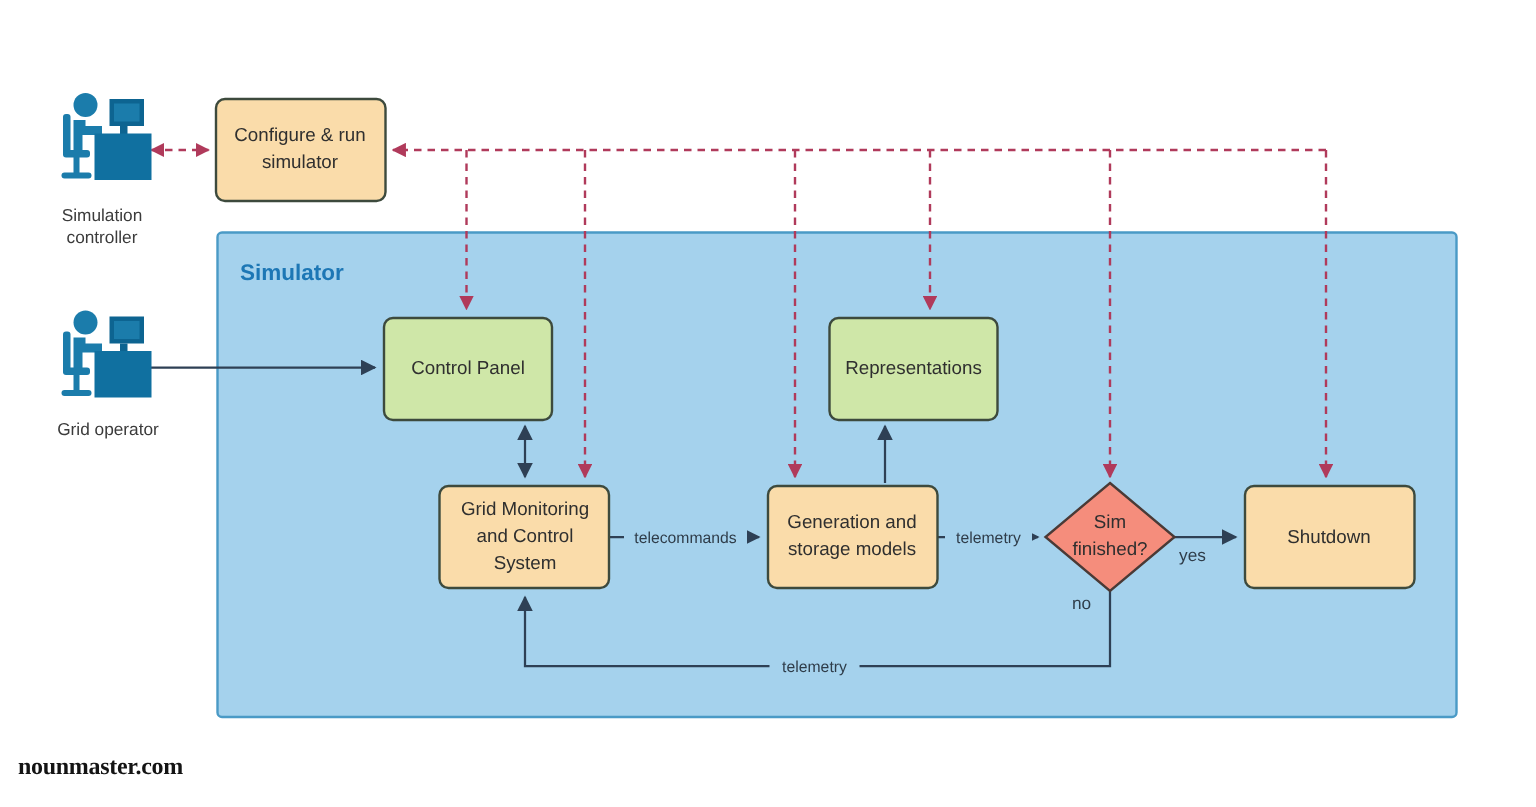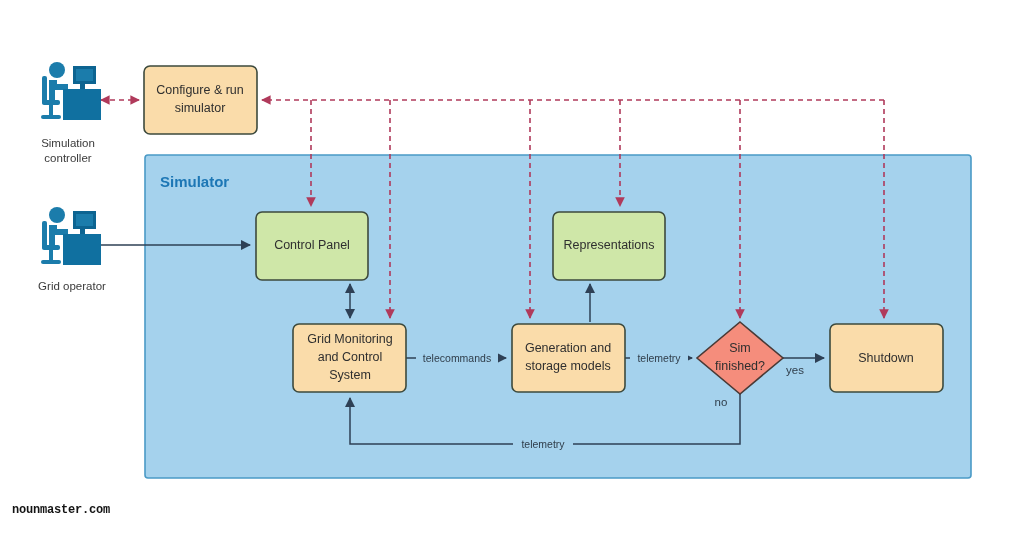--- a/index.html
+++ b/index.html
@@ -57,22 +57,22 @@
     font-size: 15px;
     font-weight: bold;
     fill: #1d77b5;
     text-anchor: start;
     dominant-baseline: middle;
   }
   .watermark {
     position: absolute;
     left: 12px;
     top: 503px;
-    font-family: Liberation Mono, monospace;
-    font-size: 12px;
+    font-family: Liberation Serif, serif;
+    font-size: 16px;
     font-weight: bold;
     color: #141414;
     letter-spacing: -0.2px;
   }
   .solid-edge {
     stroke: #2e4055;
     stroke-width: 1.5;
     fill: none;
   }
   .dashed-edge {

